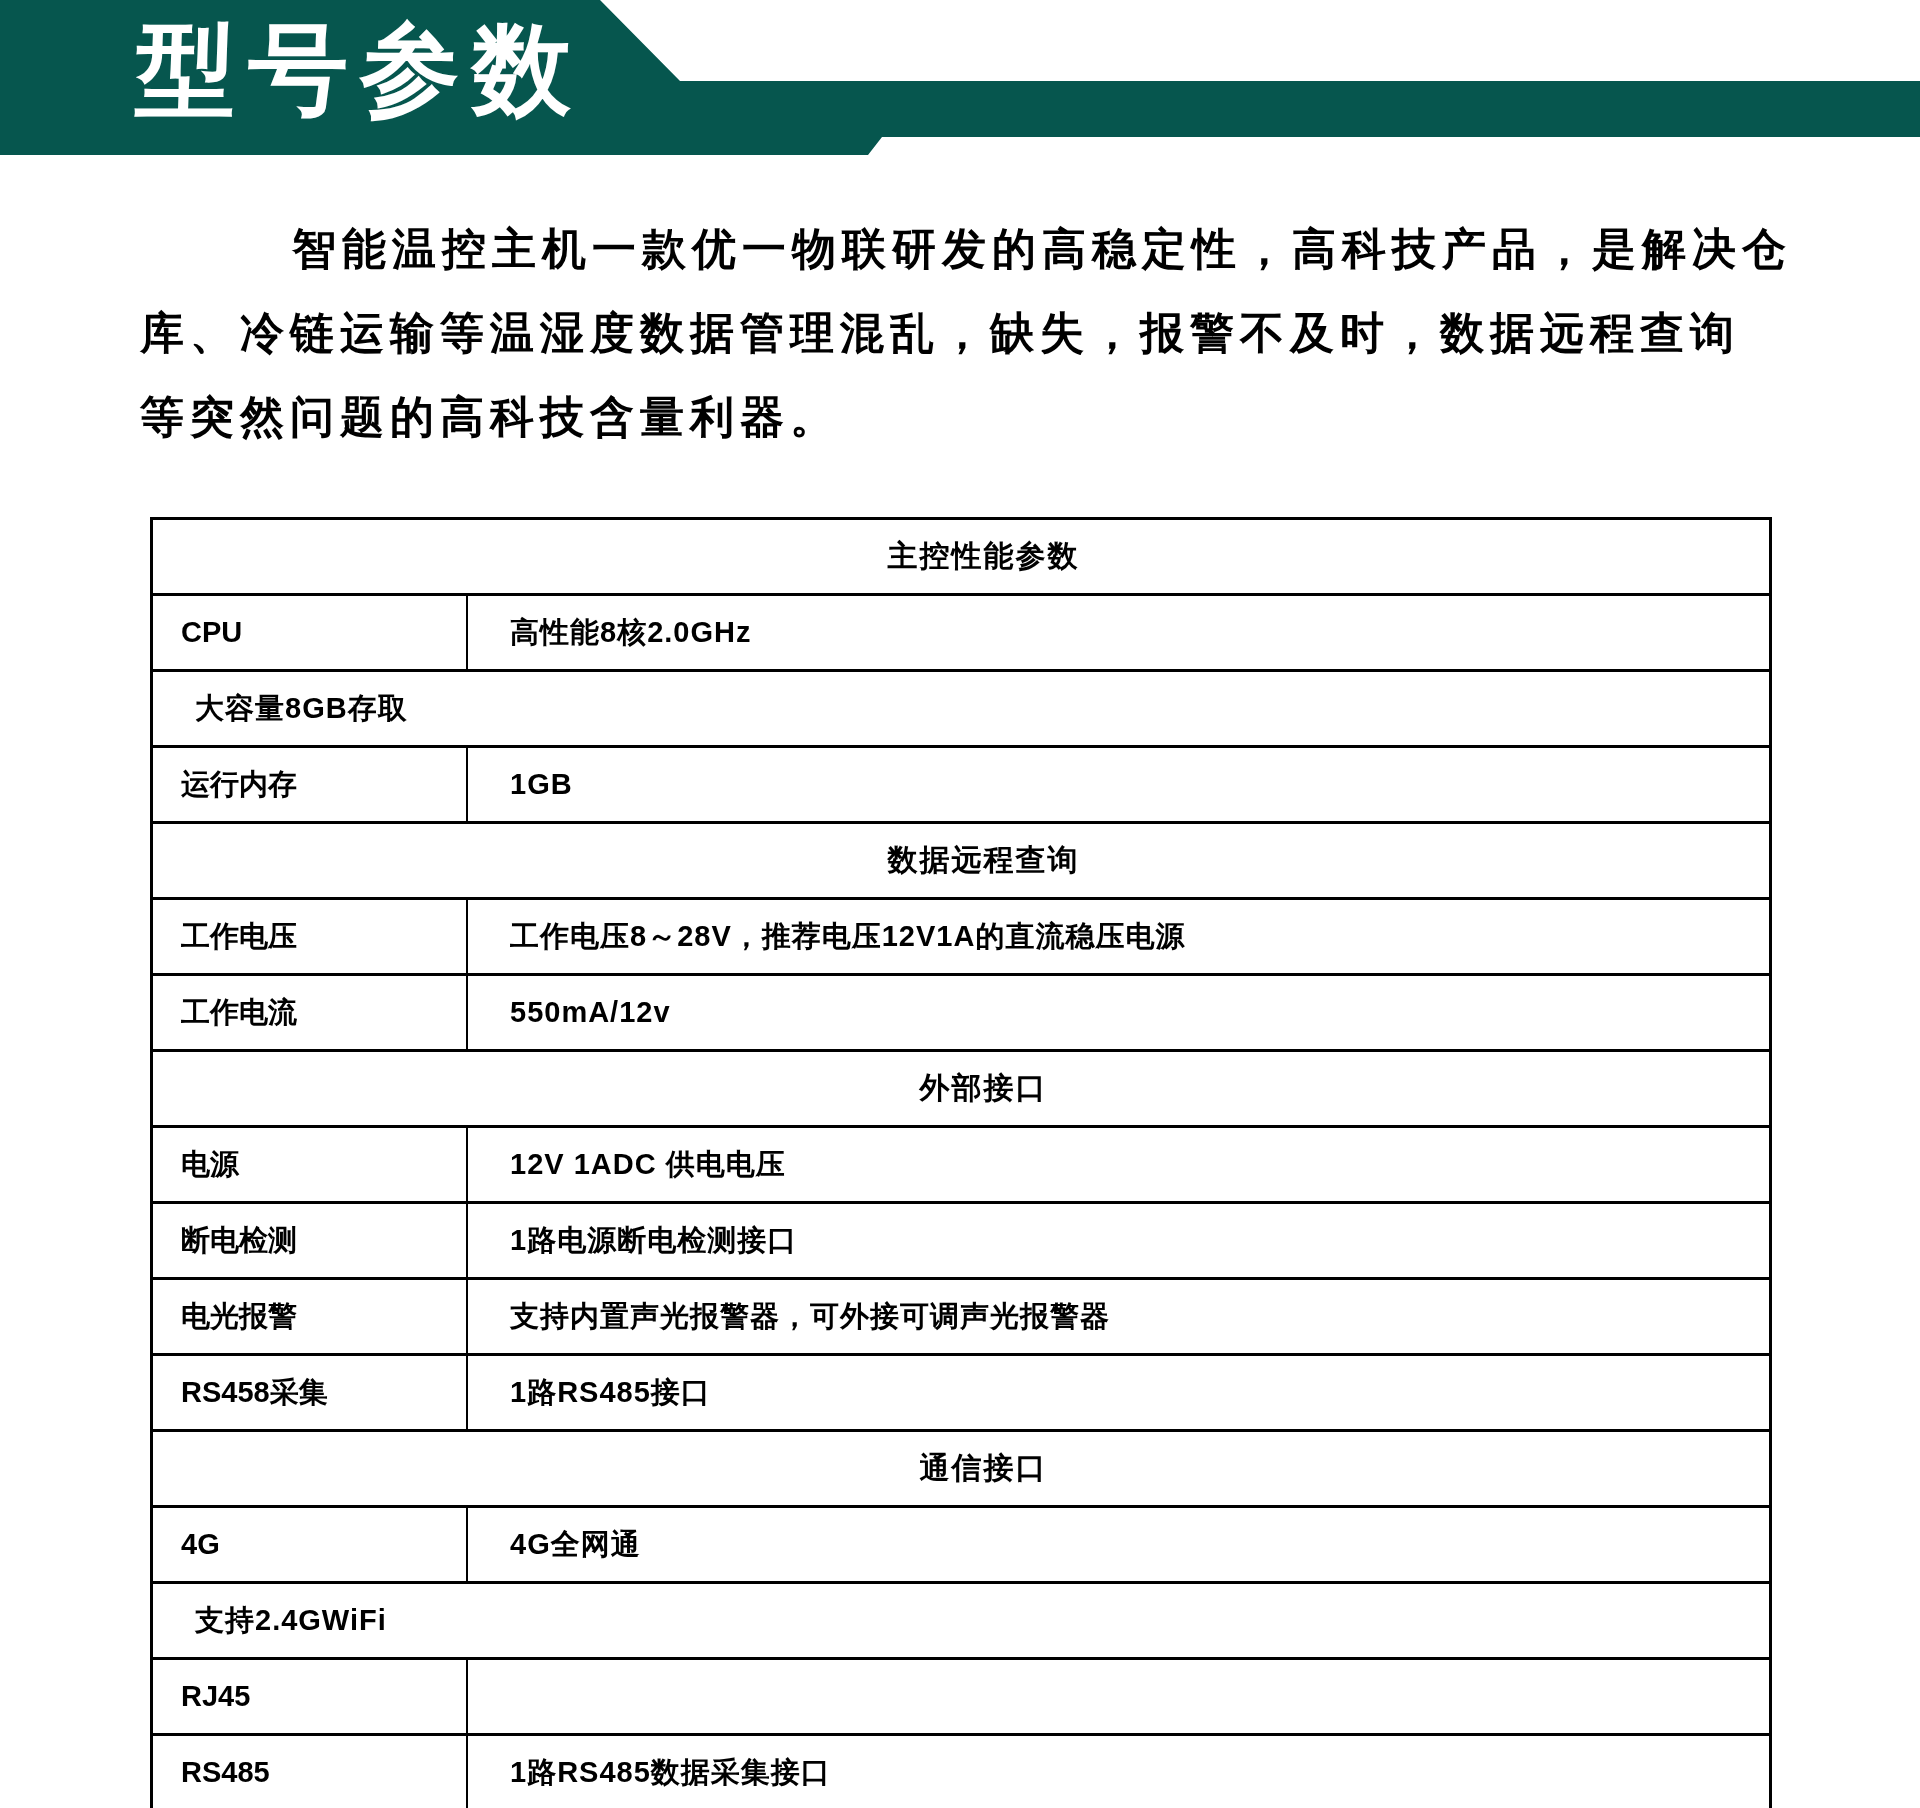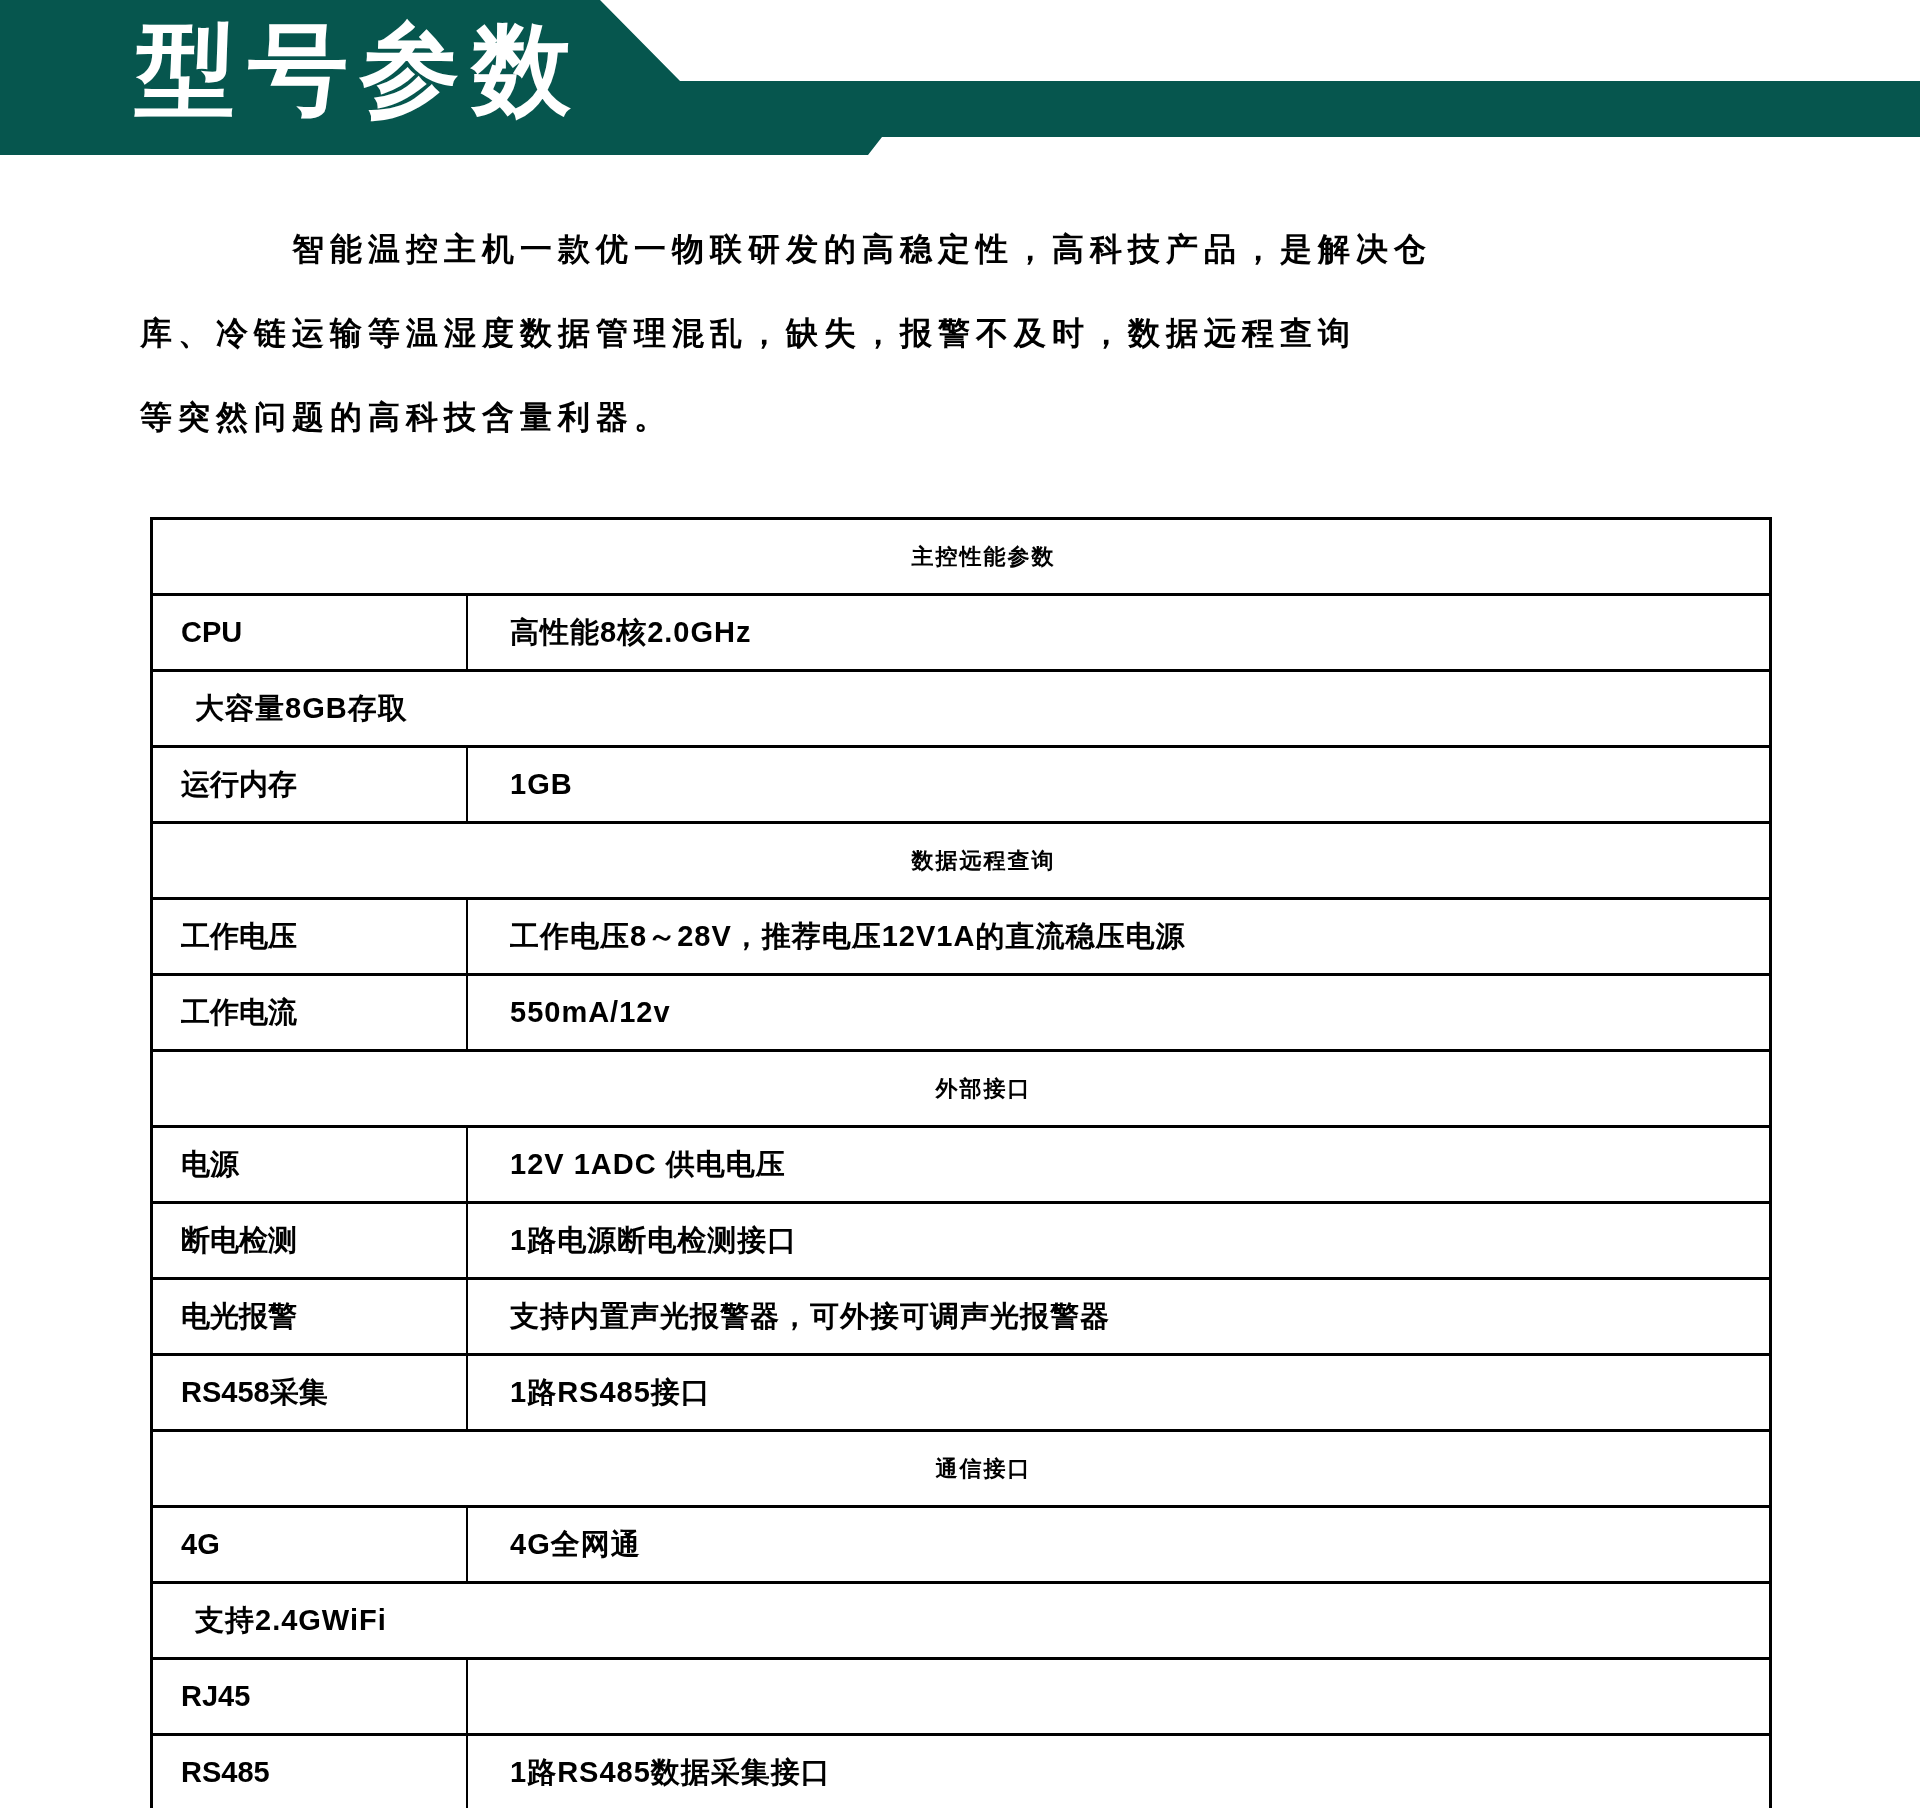--- a/index.html
+++ b/index.html
@@ -47,21 +47,21 @@
     white-space: nowrap;
     transform: skewX(-2deg);
   }
 
   
   .intro {
     position: absolute;
     left: 140px; top: 207px;
     width: 1645px;
     color: var(--ink);
-    font-size: 32px;
+    font-size: 44px;
     font-weight: 700;
     letter-spacing: 6px;
     line-height: 84px;
   }
   .intro .line { white-space: nowrap; }
   .intro .line.indent { text-indent: 152px; }
 
   
   .spec-table {
     position: absolute;
@@ -76,21 +76,21 @@
     align-items: stretch;
     height: 76px;
     border-bottom: 3px solid var(--ink);
     color: var(--ink);
   }
   .row.section {
     align-items: center;
     justify-content: center;
   }
   .section-title {
-    font-size: 22px;
+    font-size: 30px;
     font-weight: 700;
     letter-spacing: 2px;
     margin-left: 45px;
   }
   .cell {
     display: flex;
     align-items: center;
     font-size: 29px;
     font-weight: 700;
   }

